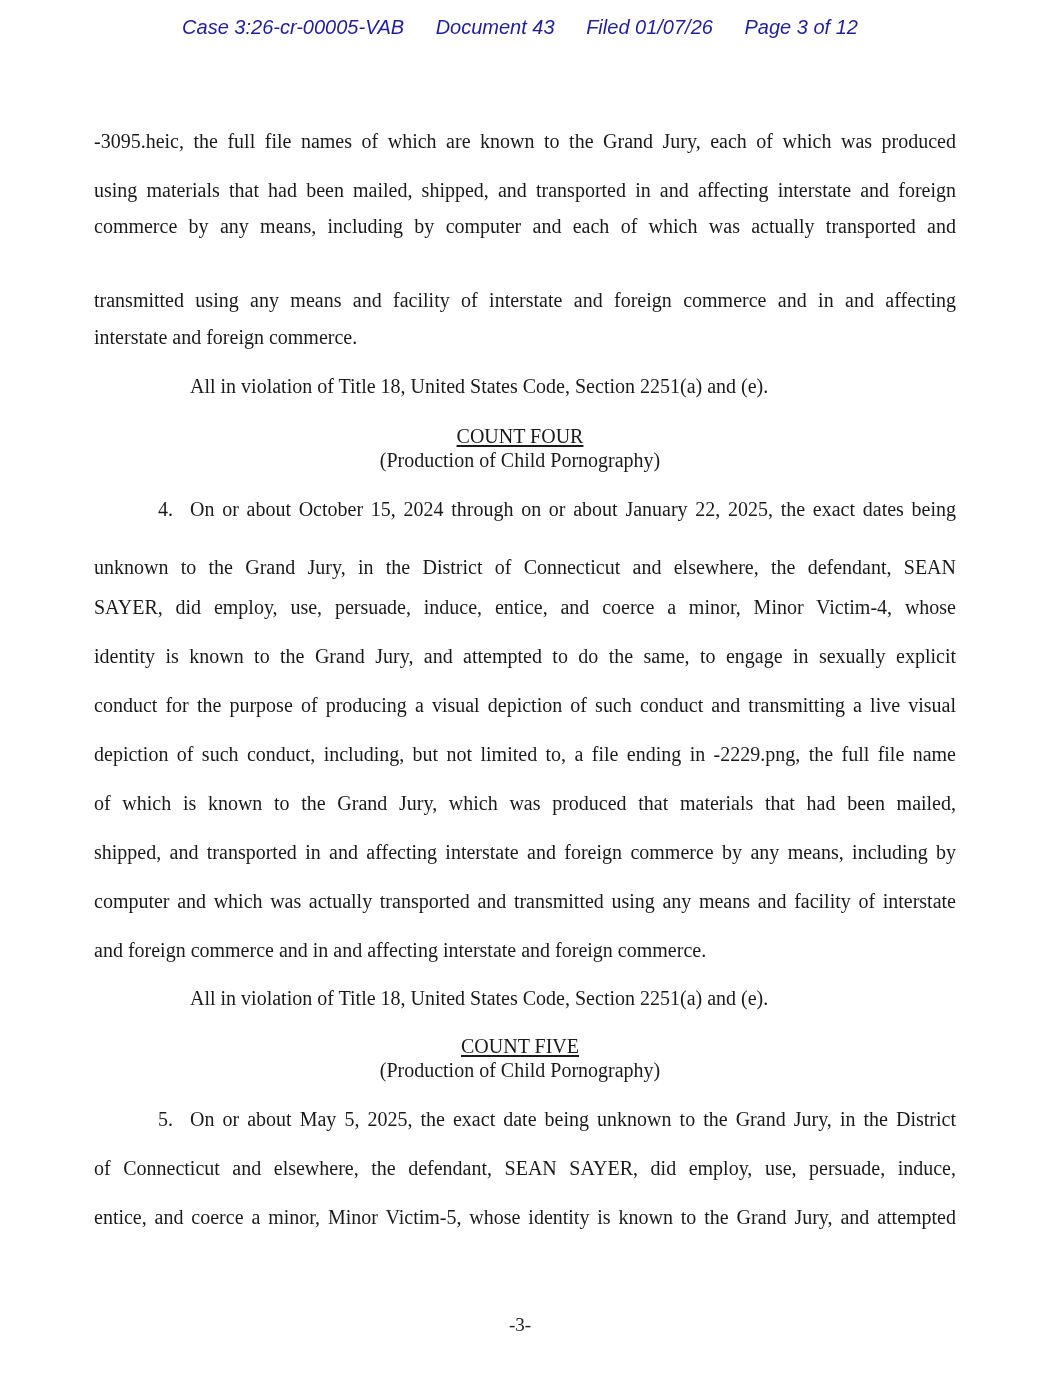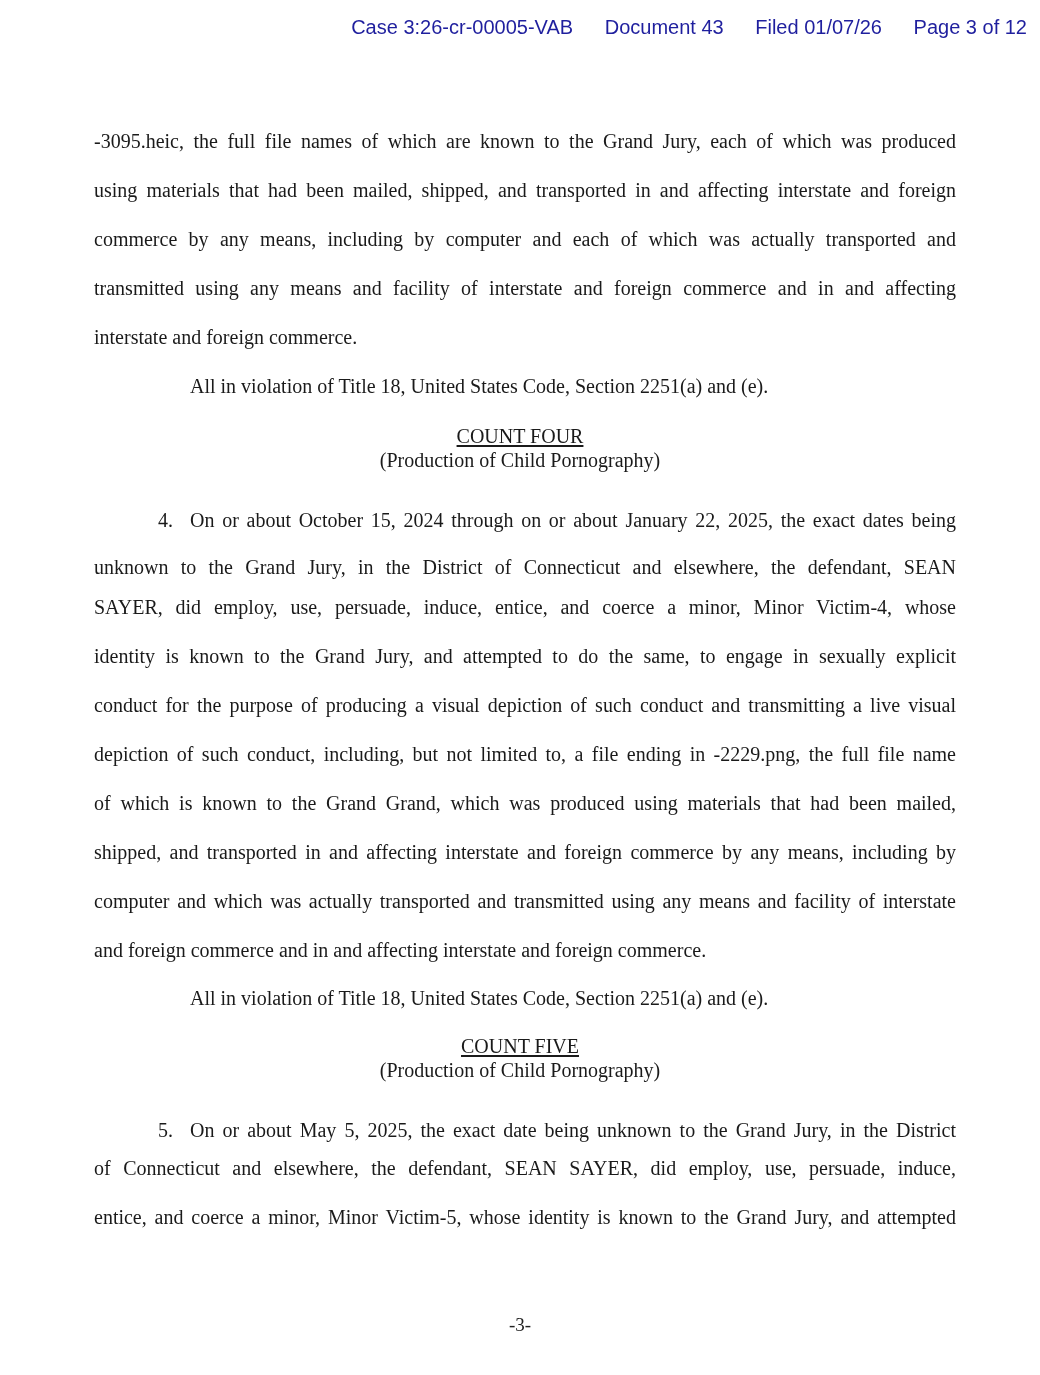--- a/index.html
+++ b/index.html
@@ -13,25 +13,26 @@
       position: relative;
       overflow: hidden;
       font-family: "Liberation Serif", "DejaVu Serif", serif;
       color: #1a1a1a;
     }
     .ecf-header {
       position: absolute;
       top: 16px;
       left: 0;
       width: 1040px;
-      text-align: right;
+      text-align: center;
       font-family: "Liberation Sans", "DejaVu Sans", sans-serif;
       font-size: 20px;
       color: #1f1f9e;
       white-space: nowrap;
+      font-style: italic;
     }
     .ecf-header span {
       display: inline-block;
       margin: 0 13px;
     }
     .page-body {
       position: absolute;
       left: 94px;
       top: 126px;
       width: 862px;
@@ -47,21 +48,20 @@
       text-align: justify;
       text-align-last: justify;
     }
     .line.last {
       text-align: center;
       text-align-last: left;
     }
     .line.indent-para {
       padding-left: 64px;
       width: 798px;
-      margin-top: 11px;
     }
     .line.indent-para .num {
       display: inline-block;
       width: 32px;
     }
     .line.indent-violation {
       left: 96px;
       width: 766px;
       text-align: left;
       text-align-last: left;
@@ -96,39 +96,39 @@
   <span>Document 43</span>
   <span>Filed 01/07/26</span>
   <span>Page 3 of 12</span>
 </div>
 
 <div class="page-body">
 
   <div>
     <div class="line" style="top:0px">-3095.heic, the full file names of which are known to the Grand Jury, each of which was produced</div>
     <div class="line" style="top:49px">using materials that had been mailed, shipped, and transported in and affecting interstate and foreign</div>
-    <div class="line" style="top:98px">commerce by any means, including by computer and each of which was actually transported and</div>
-    <div class="line" style="top:147px">transmitted using any means and facility of interstate and foreign commerce and in and affecting</div>
+    <div class="line" style="top:85px">commerce by any means, including by computer and each of which was actually transported and</div>
+    <div class="line" style="top:159px">transmitted using any means and facility of interstate and foreign commerce and in and affecting</div>
     <div class="line last" style="top:196px">interstate and foreign commerce.</div>
   </div>
   <div class="line indent-violation" style="top:245px">All in violation of Title 18, United States Code, Section 2251(a) and (e).</div>
 
   <div class="heading" style="top:298px; left:-94px; width:1040px;">
     <div class="title">COUNT FOUR</div>
     <div>(Production of Child Pornography)</div>
   </div>
 
   <div>
     <div class="line indent-para" style="top:368px"><span class="num">4.</span><span>On or about October 15, 2024 through on or about January 22, 2025, the exact dates being</span></div>
     <div class="line" style="top:426px">unknown to the Grand Jury, in the District of Connecticut and elsewhere, the defendant, SEAN</div>
     <div class="line" style="top:466px">SAYER, did employ, use, persuade, induce, entice, and coerce a minor, Minor Victim-4, whose</div>
     <div class="line" style="top:515px">identity is known to the Grand Jury, and attempted to do the same, to engage in sexually explicit</div>
     <div class="line" style="top:564px">conduct for the purpose of producing a visual depiction of such conduct and transmitting a live visual</div>
     <div class="line" style="top:613px">depiction of such conduct, including, but not limited to, a file ending in -2229.png, the full file name</div>
-    <div class="line" style="top:662px">of which is known to the Grand Grand, which was produced using materials that had been mailed,</div>
+    <div class="line" style="top:662px">of which is known to the Grand Jury, which was produced that materials that had been mailed,</div>
     <div class="line" style="top:711px">shipped, and transported in and affecting interstate and foreign commerce by any means, including by</div>
     <div class="line" style="top:760px">computer and which was actually transported and transmitted using any means and facility of interstate</div>
     <div class="line last" style="top:809px">and foreign commerce and in and affecting interstate and foreign commerce.</div>
   </div>
   <div class="line indent-violation" style="top:857px">All in violation of Title 18, United States Code, Section 2251(a) and (e).</div>
 
   <div class="heading" style="top:908px; left:-94px; width:1040px;">
     <div class="title">COUNT FIVE</div>
     <div>(Production of Child Pornography)</div>
   </div>

